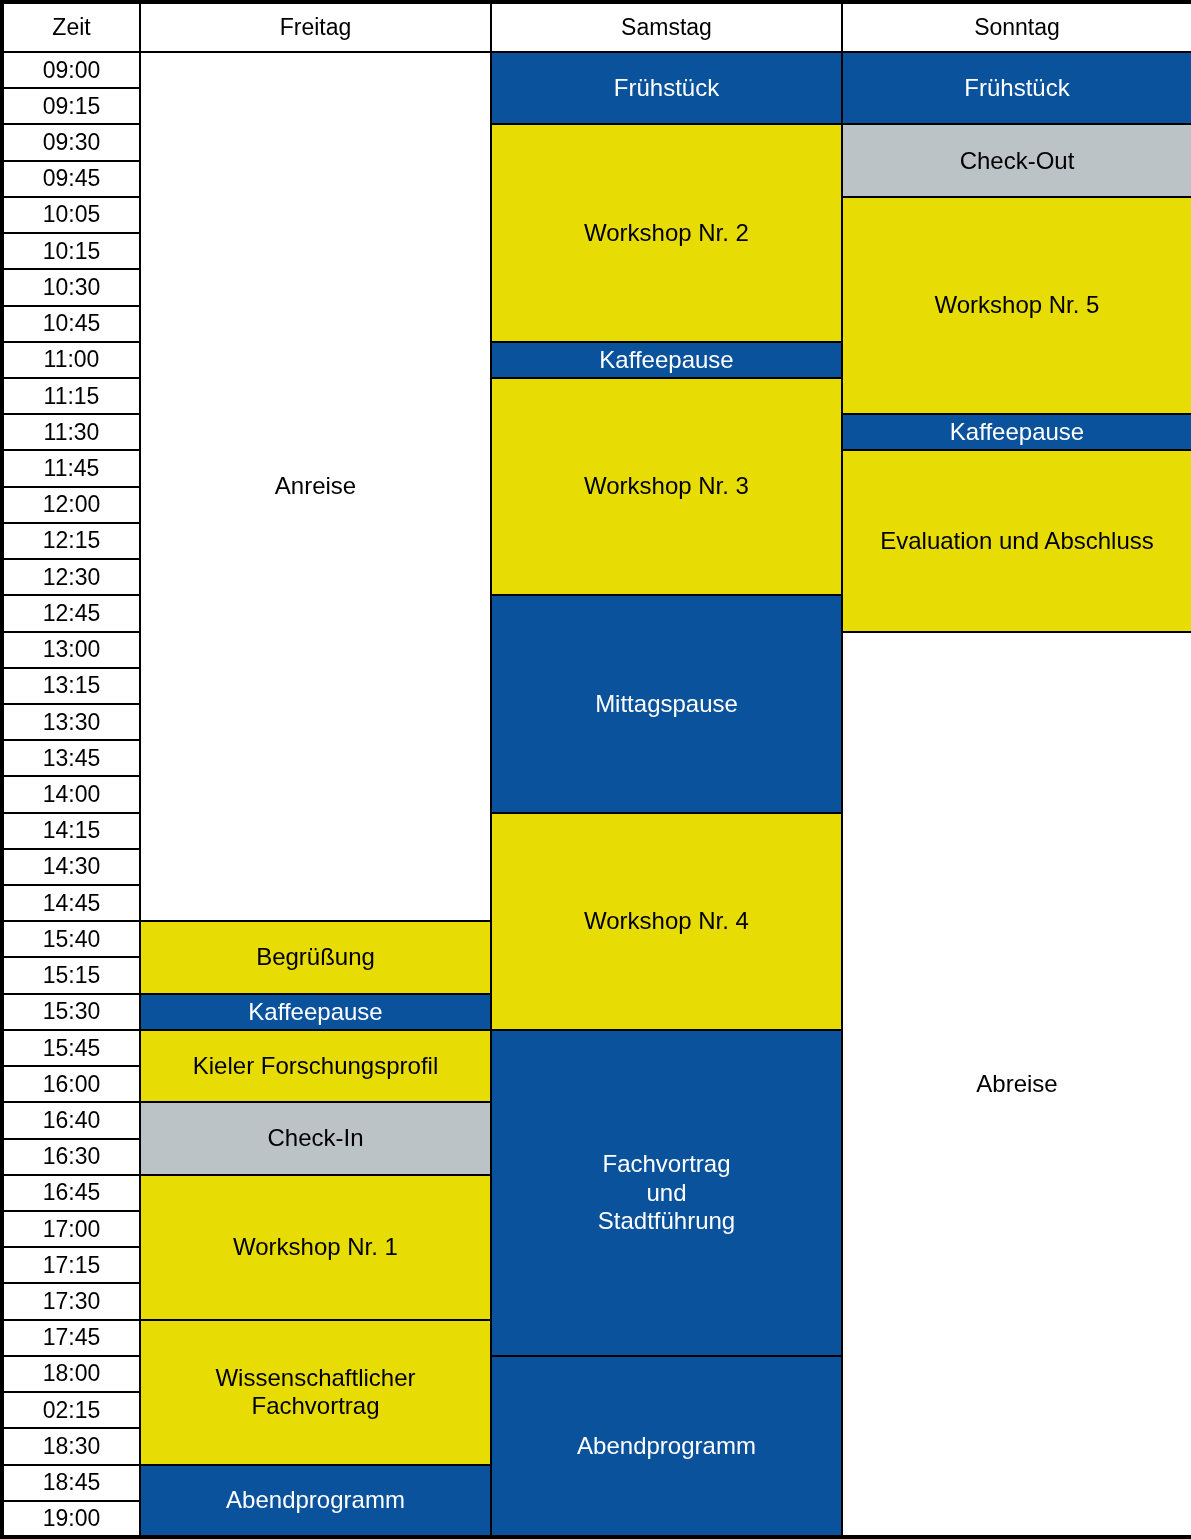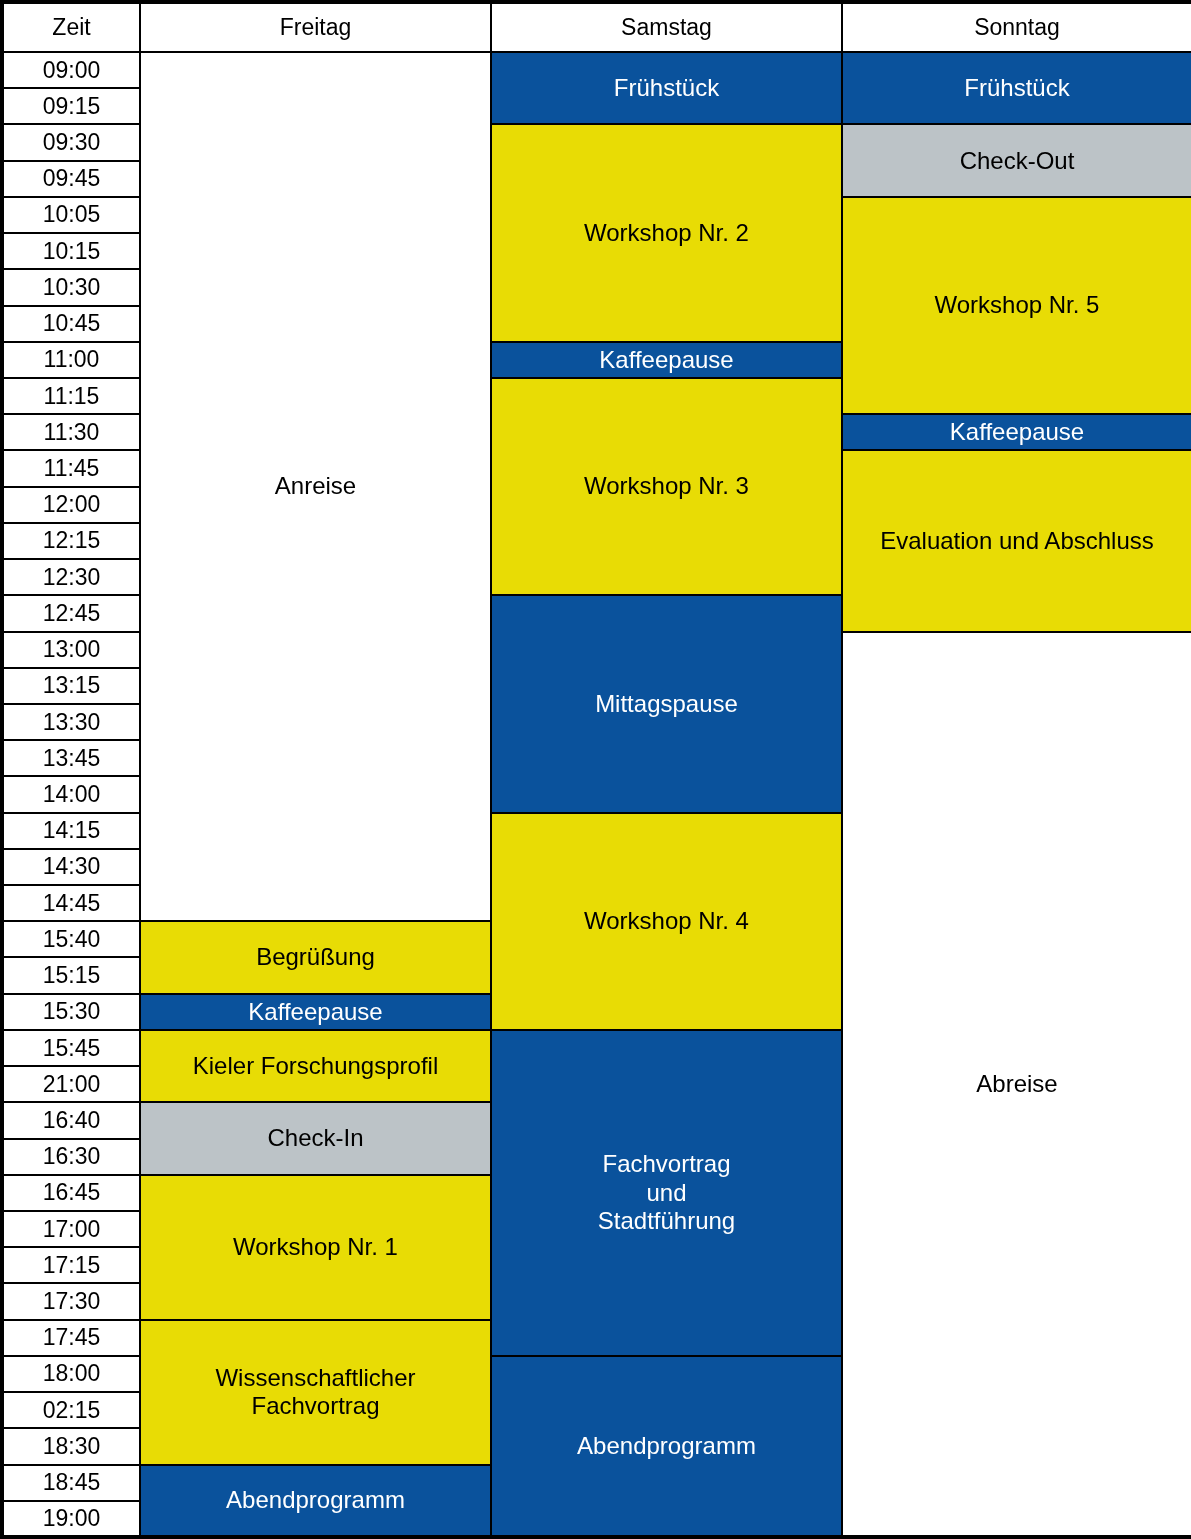--- a/index.html
+++ b/index.html
@@ -240,21 +240,21 @@
           <td class="event ev-yellow" rowspan="2">
             <span class="ev-line">Kieler Forschungsprofil</span>
           </td>
           <td class="event ev-blue" rowspan="9">
             <span class="ev-line">Fachvortrag</span>
             <span class="ev-line">und</span>
             <span class="ev-line">Stadtführung</span>
           </td>
         </tr>
         <tr>
-          <td class="time-cell">21:00</td>
+          <td class="time-cell">16:00</td>
         </tr>
         <tr>
           <td class="time-cell">16:40</td>
           <td class="event ev-grey" rowspan="2">
             <span class="ev-line">Check-In</span>
           </td>
         </tr>
         <tr>
           <td class="time-cell">16:30</td>
         </tr>

